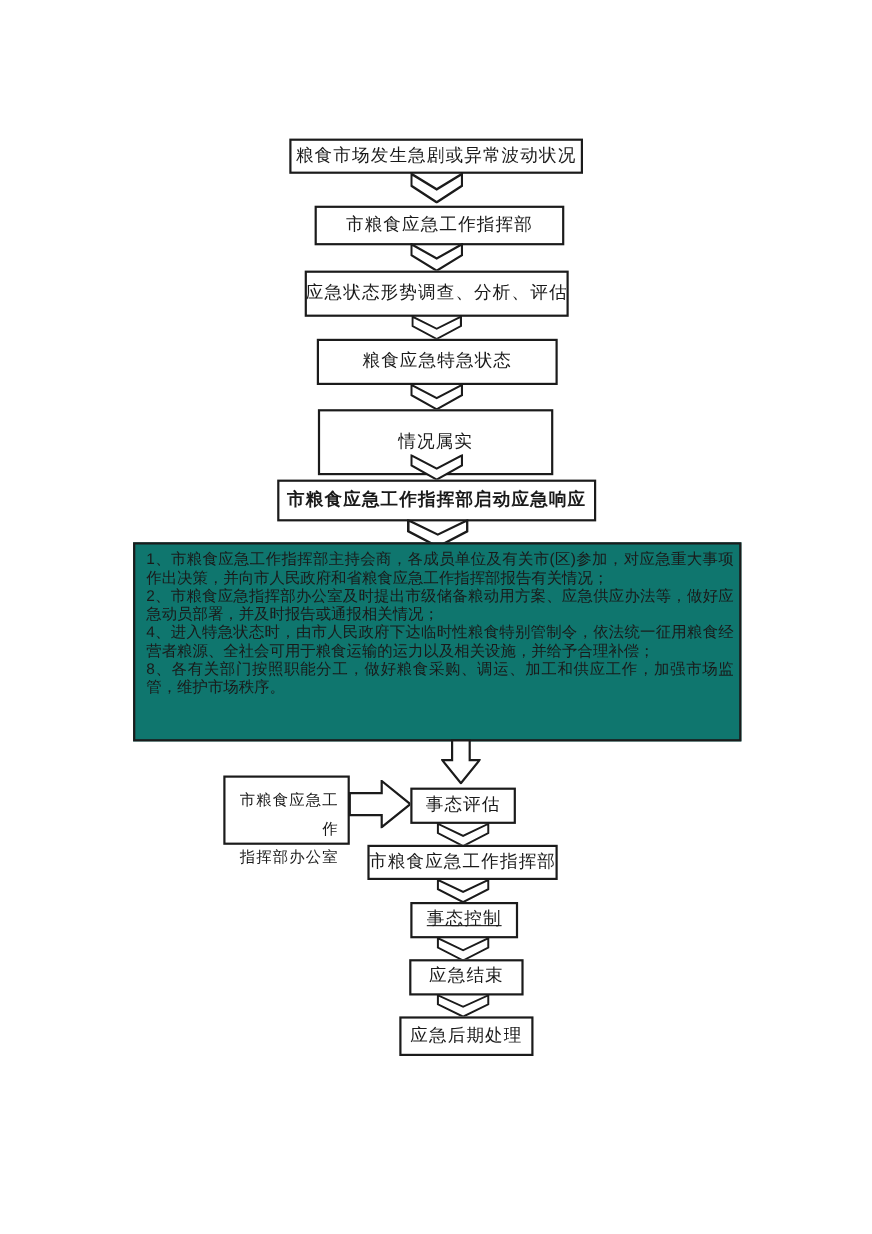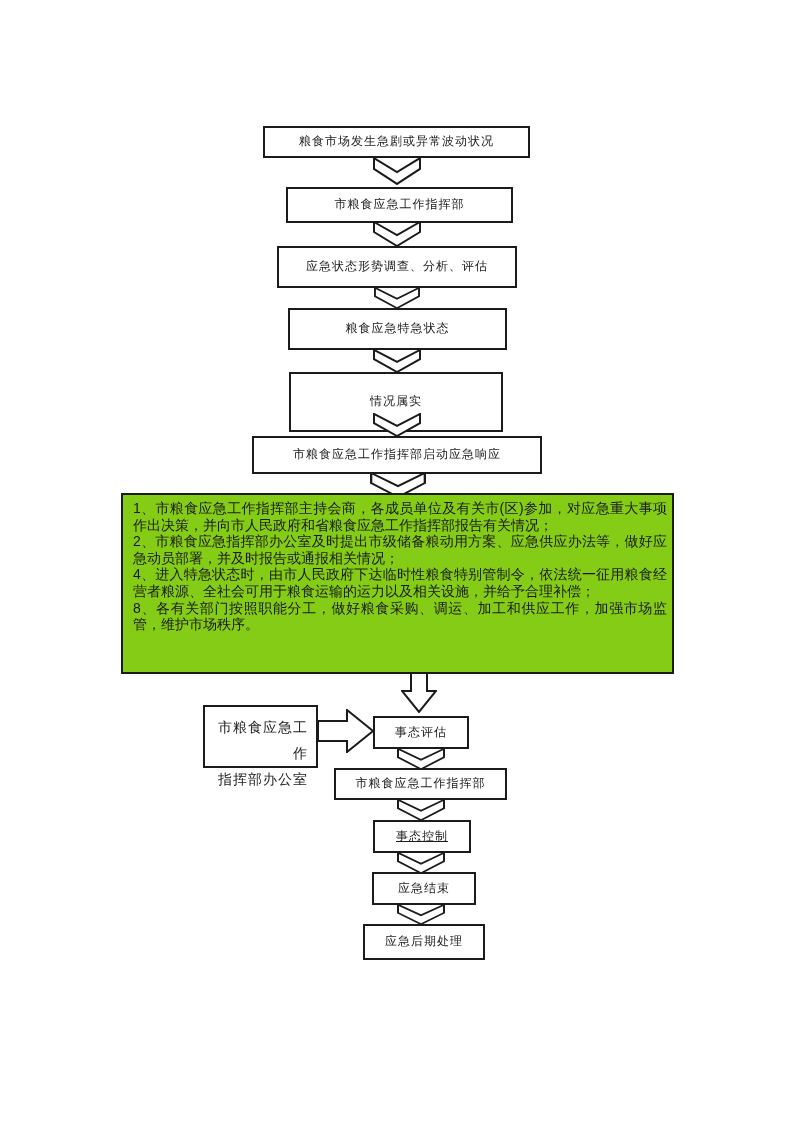--- a/index.html
+++ b/index.html
@@ -15,33 +15,33 @@
   }
   .node {
     position: absolute;
     box-sizing: border-box;
     border: 2px solid #1b1b1b;
     background: #ffffff;
     display: flex;
     align-items: center;
     justify-content: center;
     text-align: center;
-    font-size: 12px;
+    font-size: 16px;
     font-weight: 500;
     letter-spacing: 1px;
     line-height: 1.15;
     white-space: nowrap;
   }
   .arrow { position: absolute; }
   .arrow svg { display: block; width: 100%; height: 100%; }
   .detail-box {
     position: absolute;
     box-sizing: border-box;
     border: 2px solid #1b1b1b;
-    background: #84cc16;
+    background: #0f766e;
     padding: 5px 5px 5px 10px;
     font-size: 14px;
     font-weight: 500;
     line-height: 16.6px;
     text-align: justify;
   }
   .detail-box p { margin: 0; padding: 0; }
   .side-node {
     position: absolute;
     box-sizing: border-box;
@@ -93,21 +93,21 @@
   </div>
 
   <div class="node" style="left:289px;top:372px;width:214px;height:60px;">情况属实</div>
 
   <div class="arrow" style="left:373px;top:413px;width:48px;height:24px;">
     <svg viewBox="0 0 48 26" preserveAspectRatio="none">
         <polygon points="1,1 24,14 47,1 47,11 24,25 1,11" fill="#ffffff" stroke="#1b1b1b" stroke-width="2" stroke-linejoin="miter"></polygon>
       </svg>
   </div>
 
-  <div class="node" style="left:252px;top:436px;width:290px;height:38px;">市粮食应急工作指挥部启动应急响应</div>
+  <div class="node" style="left:252px;top:436px;width:290px;height:38px;font-weight:bold;">市粮食应急工作指挥部启动应急响应</div>
 
   <div class="arrow" style="left:370px;top:472px;width:56px;height:26px;">
     <svg viewBox="0 0 48 26" preserveAspectRatio="none">
         <polygon points="1,1 24,14 47,1 47,11 24,25 1,11" fill="#ffffff" stroke="#1b1b1b" stroke-width="2" stroke-linejoin="miter"></polygon>
       </svg>
   </div>
 
   <div class="detail-box" style="left:121px;top:493px;width:553px;height:181px;">
     <p>1、市粮食应急工作指挥部主持会商，各成员单位及有关市(区)参加，对应急重大事项作出决策，并向市人民政府和省粮食应急工作指挥部报告有关情况；</p>
     <p>2、市粮食应急指挥部办公室及时提出市级储备粮动用方案、应急供应办法等，做好应急动员部署，并及时报告或通报相关情况；</p>

